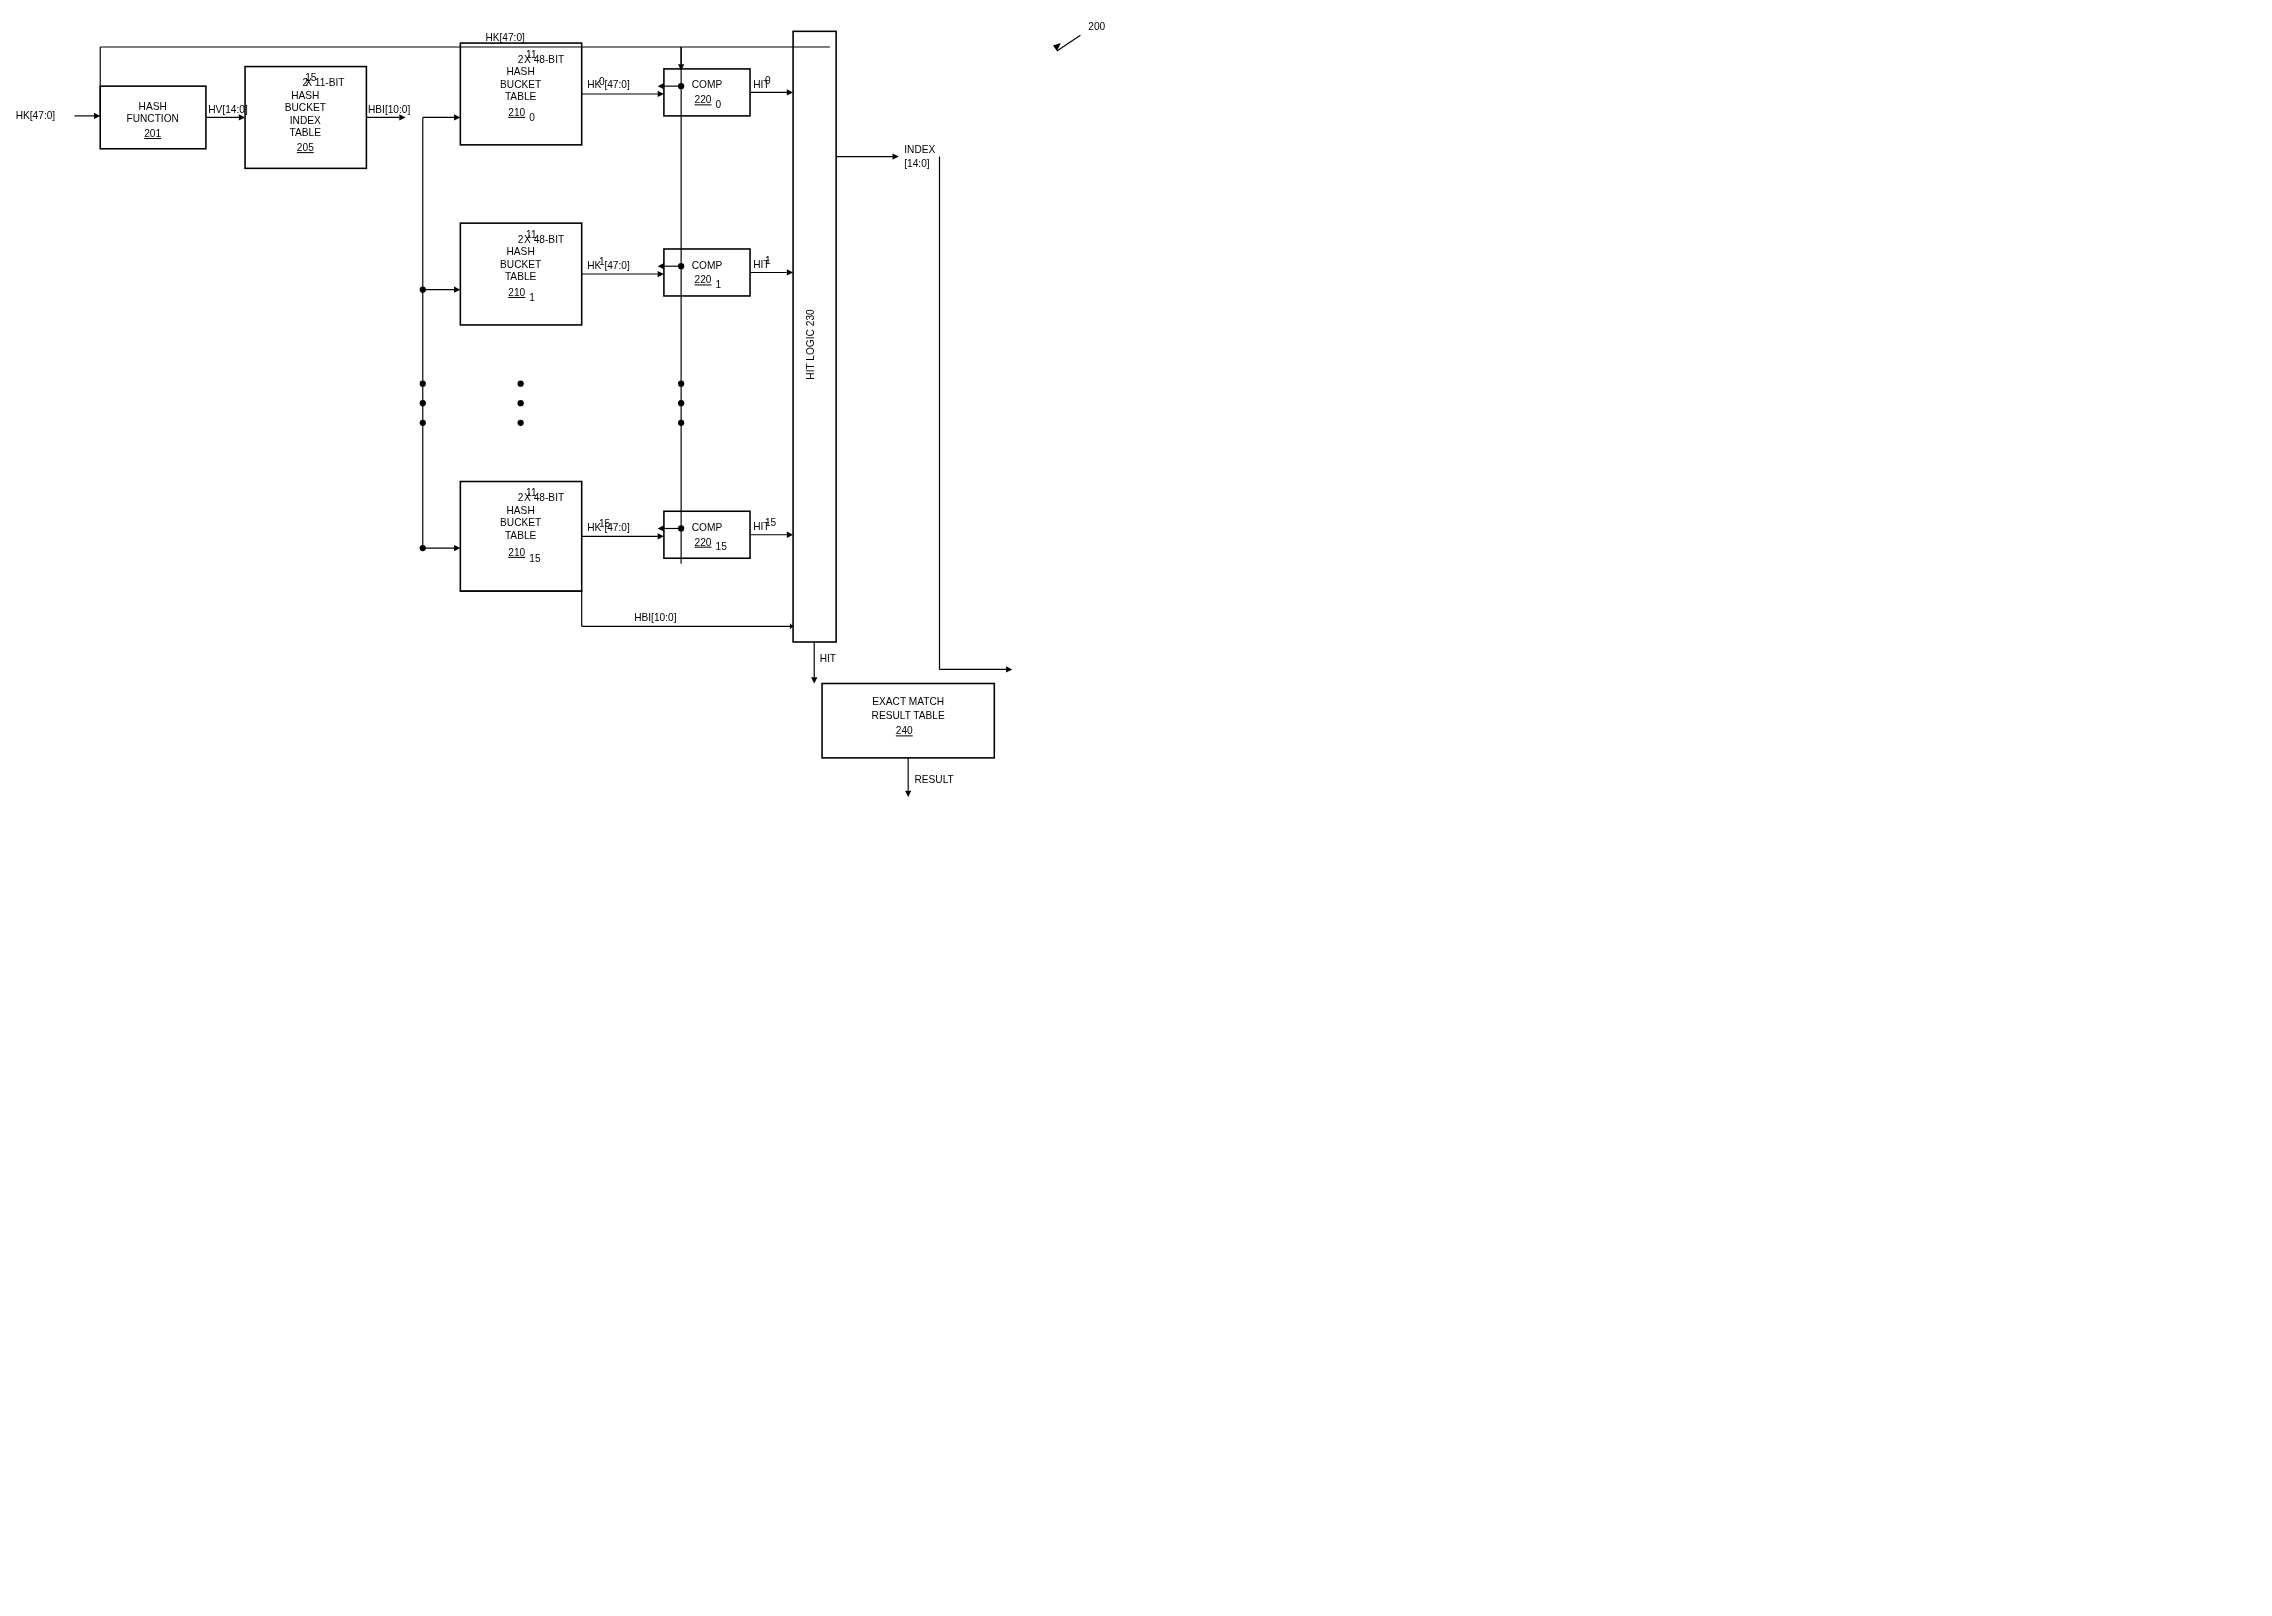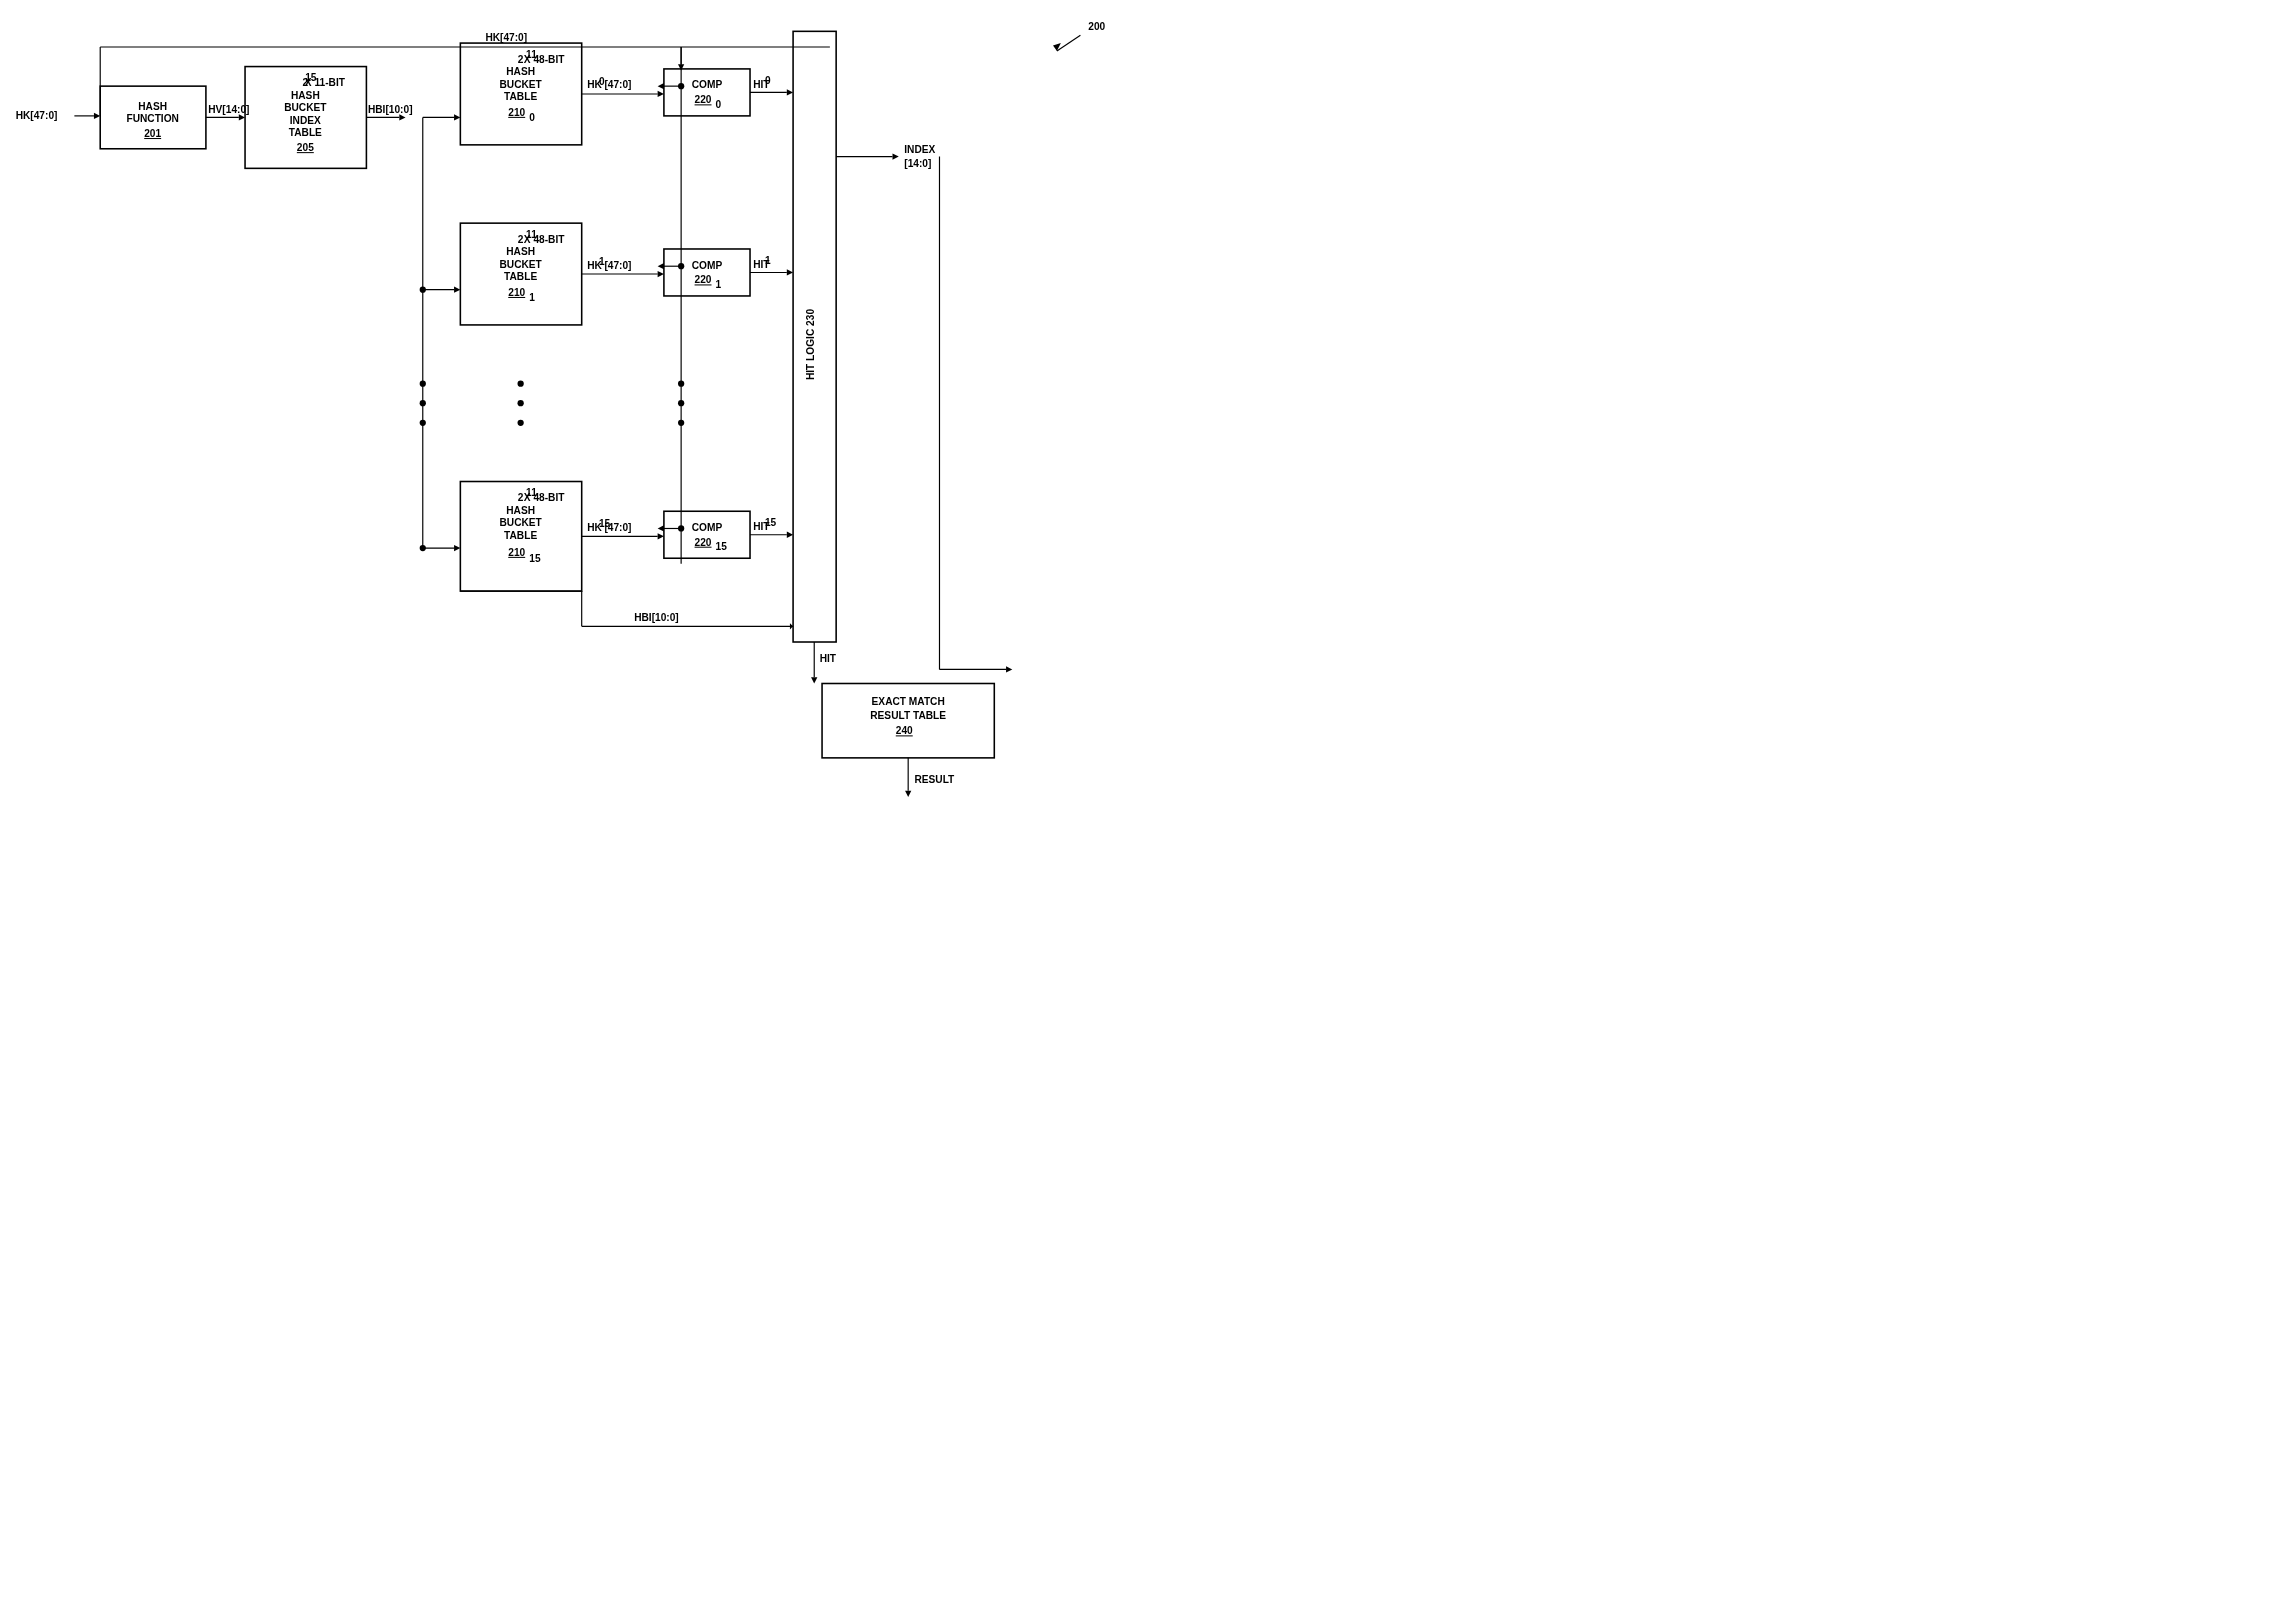--- a/index.html
+++ b/index.html
@@ -8,21 +8,20 @@
       font-family: Arial, sans-serif;
       width: 1136px;
       height: 808px;
       overflow: hidden;
       position: relative;
     }
     .diagram-container {
       position: relative;
       width: 1136px;
       height: 808px;
-      font-weight: bold;
     }
     svg {
       position: absolute;
       top: 0; left: 0;
       width: 1136px;
       height: 808px;
     }
     text {
       font-family: Arial, sans-serif;
       font-size: 13px;

